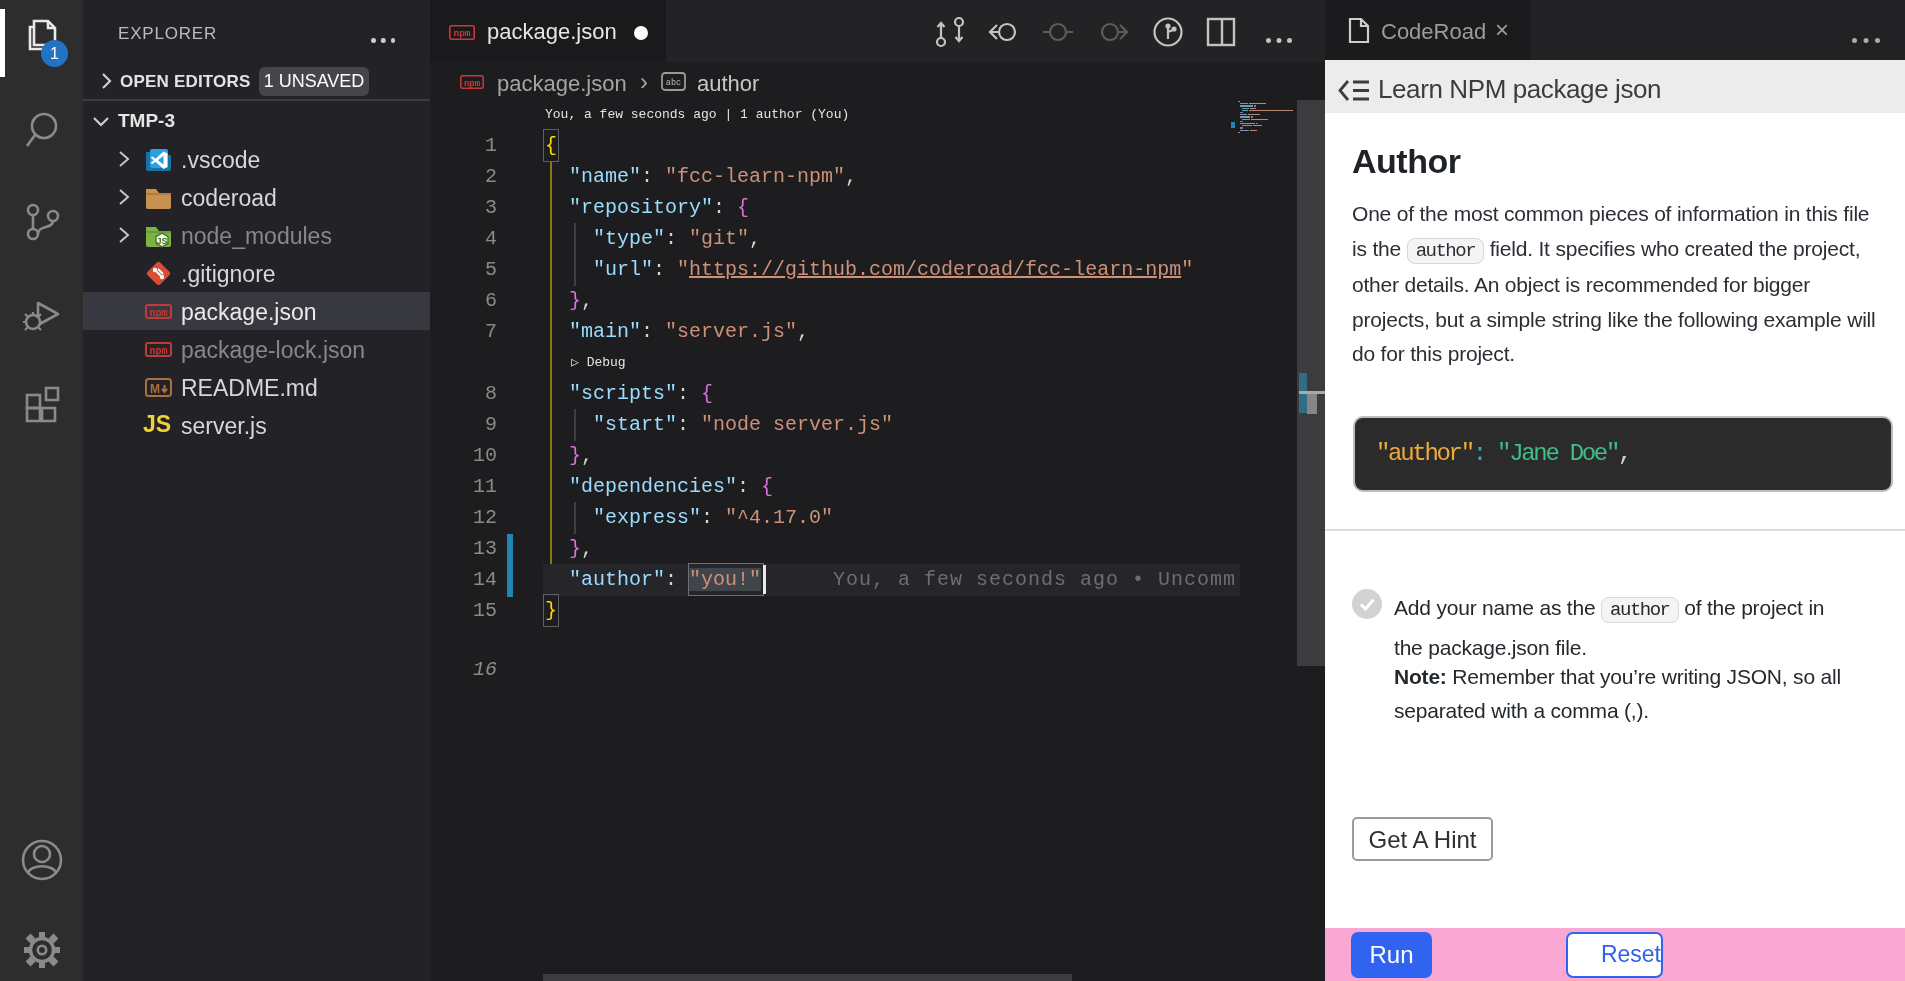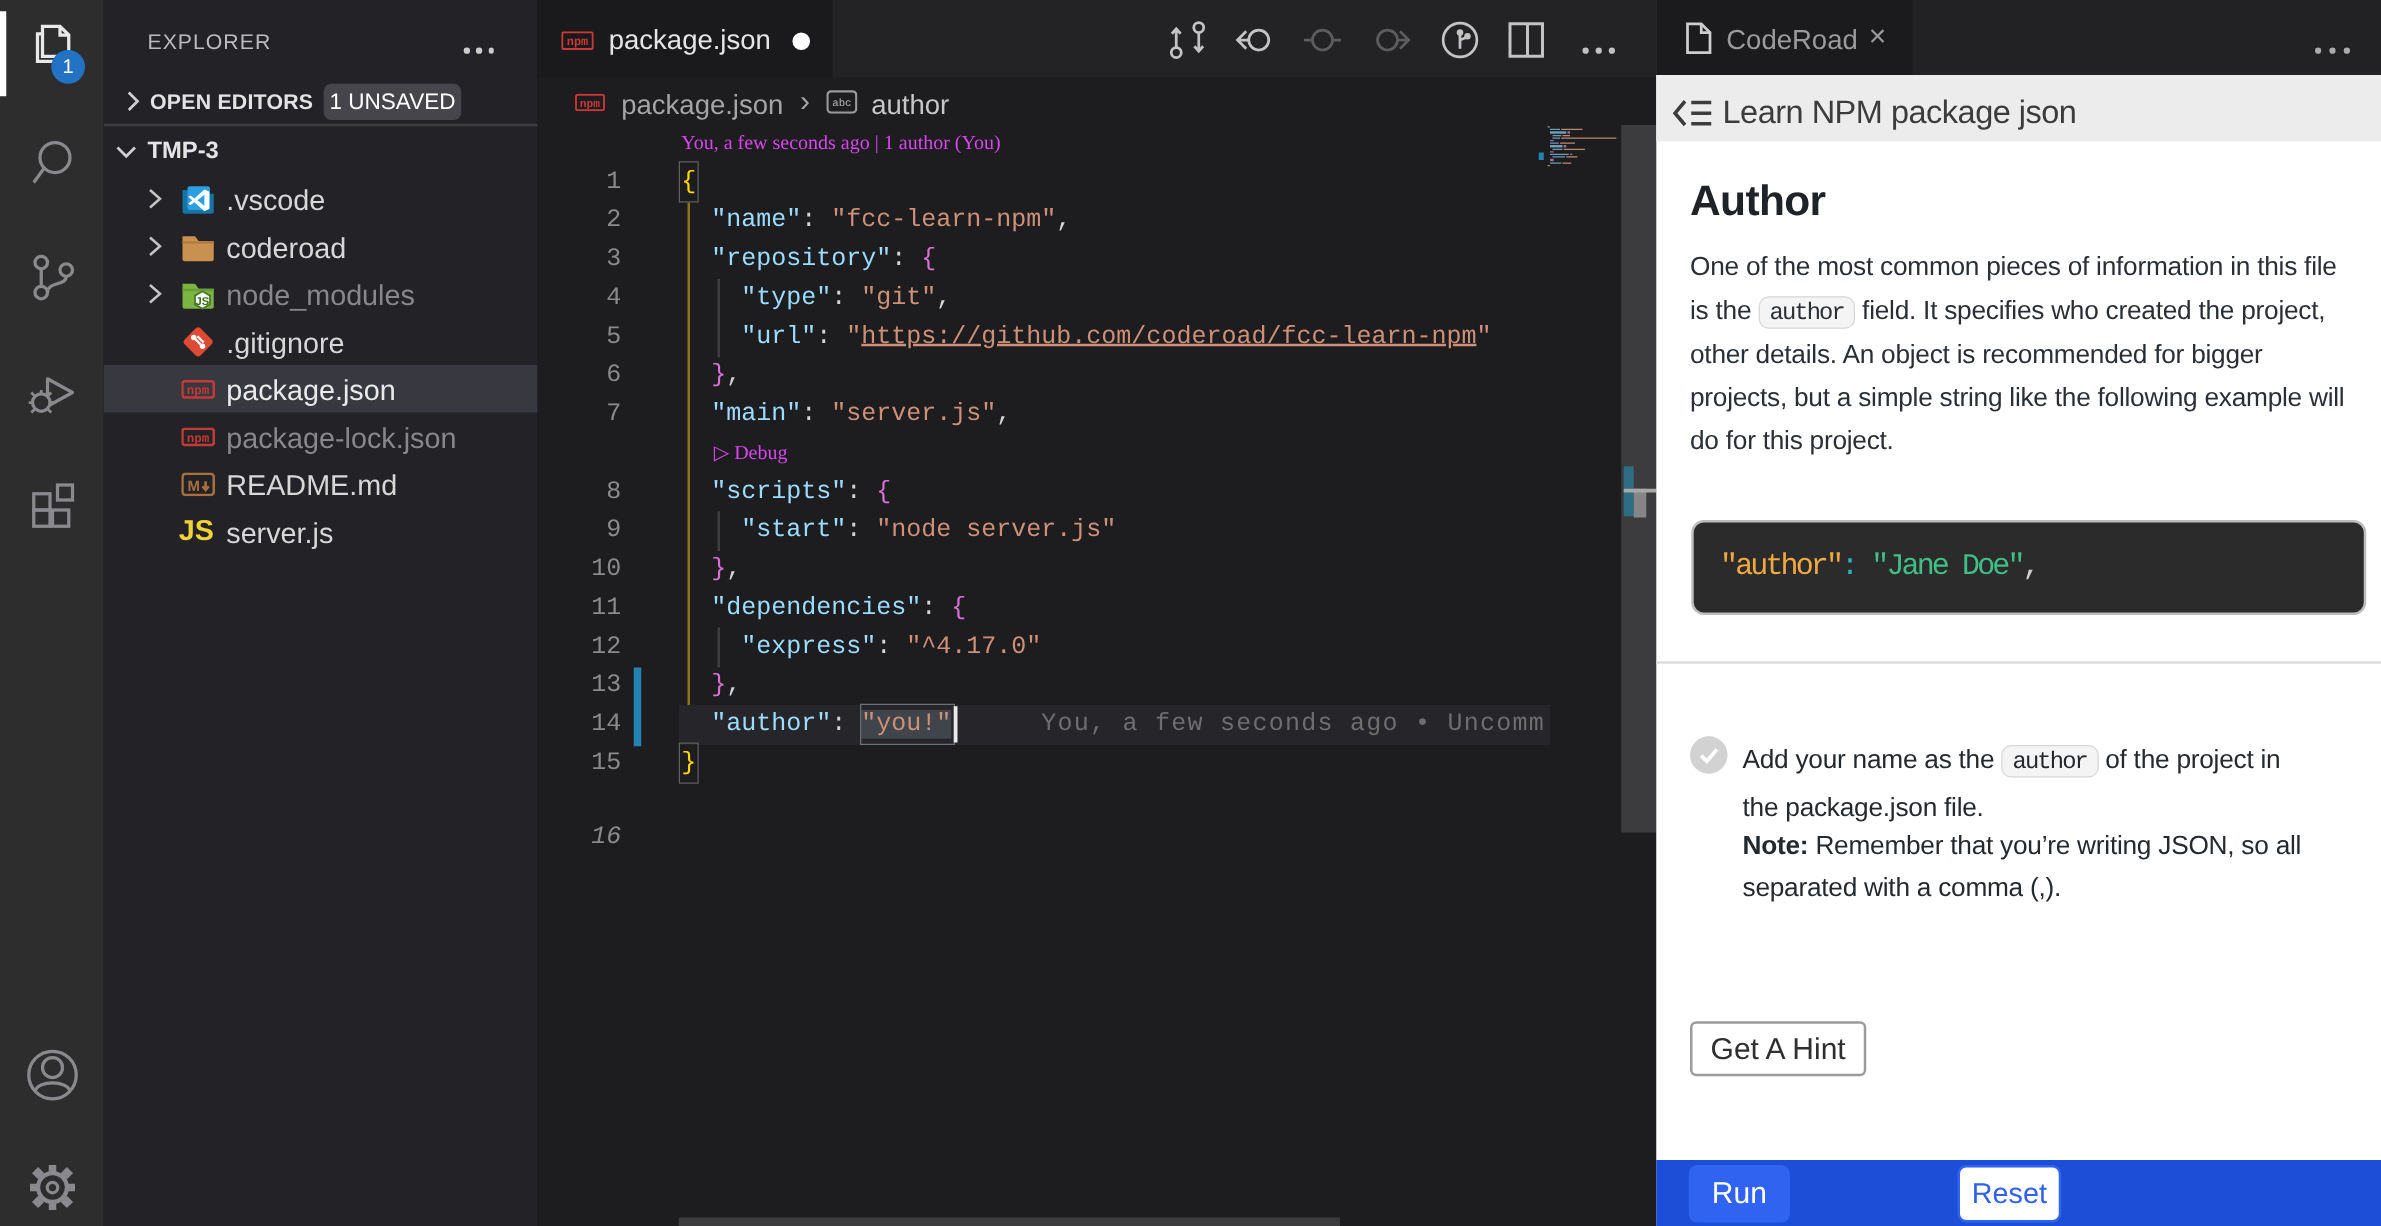--- a/index.html
+++ b/index.html
@@ -19,27 +19,27 @@
 
 #editor { position:absolute; left:430px; top:0; width:895px; height:981px; background:#1d1d20; }
 #tabbar { position:absolute; left:0; top:0; width:895px; height:62px; background:#232326; }
 #tab1 { position:absolute; left:0; top:0; width:236px; height:62px; background:#1a1a1c; }
 #breadcrumb { position:absolute; left:0; top:62px; width:895px; height:40px; color:#a5a5a5; }
 #code { position:absolute; left:0; top:99px; width:895px; height:700px; font-family:"Liberation Mono",monospace; font-size:20px; }
 .cl { position:absolute; left:115px; height:31px; line-height:31px; white-space:pre; }
 .ln { position:absolute; width:67px; text-align:right; height:31px; line-height:31px; color:#8a8a8a; font-family:"Liberation Mono",monospace; font-size:20px; }
 .mm { position:absolute; height:1.2px; }
 .k { color:#9cdcfe; } .s { color:#ce9178; } .b0 { color:#ffd700; } .b1 { color:#da70d6; } .p { color:#d4d4d4; }
-.lens { color:#d946ef; font-family:Liberation Serif, serif; font-size:16px; }
+.lens { color:#e5e5e5; font-family:Liberation Mono, monospace; font-size:13px; }
 
 #panel { position:absolute; left:1325px; top:0; width:580px; height:981px; background:#ffffff; }
 #ptabbar { position:absolute; left:0; top:0; width:580px; height:60px; background:#222225; }
 #ptab { position:absolute; left:0; top:0; width:205px; height:60px; background:#1b1b1e; }
 #phead { position:absolute; left:0; top:60px; width:580px; height:53px; background:#ececec; }
-#pbottom { position:absolute; left:0; top:928px; width:580px; height:53px; background:#1d4ed8; }
+#pbottom { position:absolute; left:0; top:928px; width:580px; height:53px; background:#f9a8d4; }
 .icode { font-family:"Liberation Mono",monospace; background:#f4f4f4; border:1.5px solid #d8d8d8; border-radius:8px; padding:1px 8px; font-size:19px; letter-spacing:-1.5px; }
 </style>
 </head>
 <body>
 <div id="abar">
   <div class="active-ind"></div>
 
   <svg class="abs" style="left:20px;top:13px" width="44" height="44" viewBox="0 0 44 44">
     <path d="M14 8 h14 l7 7 v17 h-21 z" fill="none" stroke="#e9e9e9" stroke-width="2.6"></path>
     <path d="M28 8 v7 h7" fill="none" stroke="#e9e9e9" stroke-width="2.6"></path>
@@ -373,15 +373,15 @@
     <div>Add your name as the <span class="icode">author</span> of the project in</div>
     <div>the package.json file.</div>
   </div>
   <div class="abs" style="left:69px;top:660px;font-size:21px;color:#24292e;line-height:33.6px;white-space:nowrap;letter-spacing:-0.2px;">
     <div><b>Note:</b> Remember that you’re writing JSON, so all</div>
     <div>separated with a comma (,).</div>
   </div>
   <div class="abs" style="left:27px;top:817px;width:141px;height:44px;border:2px solid #9b9b9b;border-radius:5px;font-size:24px;color:#2f2f2f;text-align:center;line-height:41px;">Get A Hint</div>
   <div id="pbottom">
     <div class="abs" style="left:26px;top:4px;width:81px;height:46px;background:#3064f0;border-radius:7px;color:#ffffff;font-size:24px;text-align:center;line-height:46px;">Run</div>
-    <div class="abs" style="left:241px;top:4px;width:83px;height:46px;background:#ffffff;border:2.5px solid #3064f0;border-radius:7px;color:#2f62e9;font-size:23px;text-align:center;line-height:41px;">Reset</div>
+    <div class="abs" style="left:241px;top:4px;width:97px;height:46px;background:#ffffff;border:2.5px solid #3064f0;border-radius:7px;color:#2f62e9;font-size:23px;text-align:right;line-height:41px;">Reset</div>
   </div>
 </div>
 
 </body></html>

